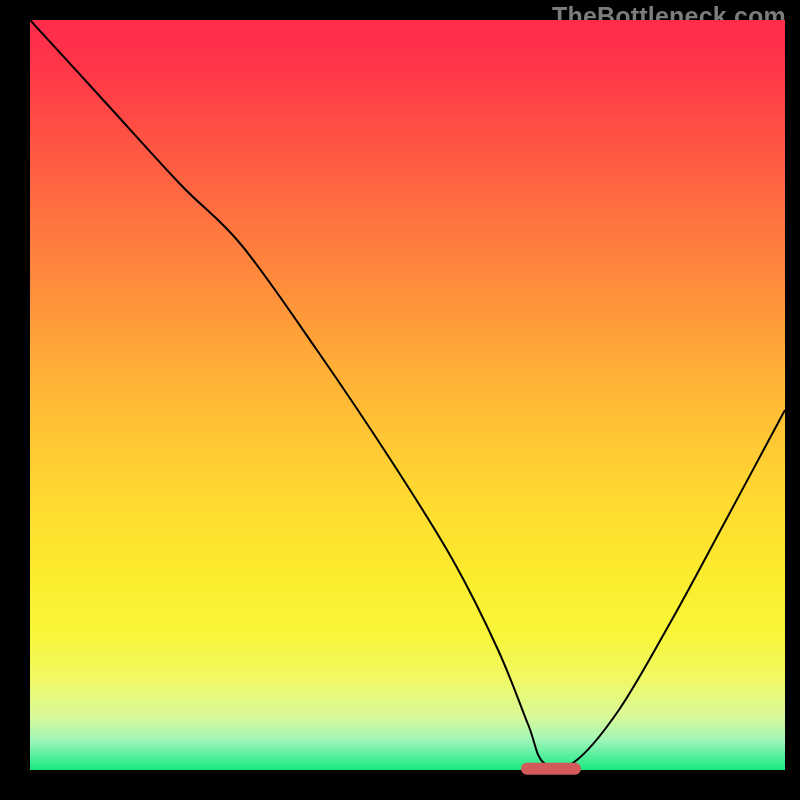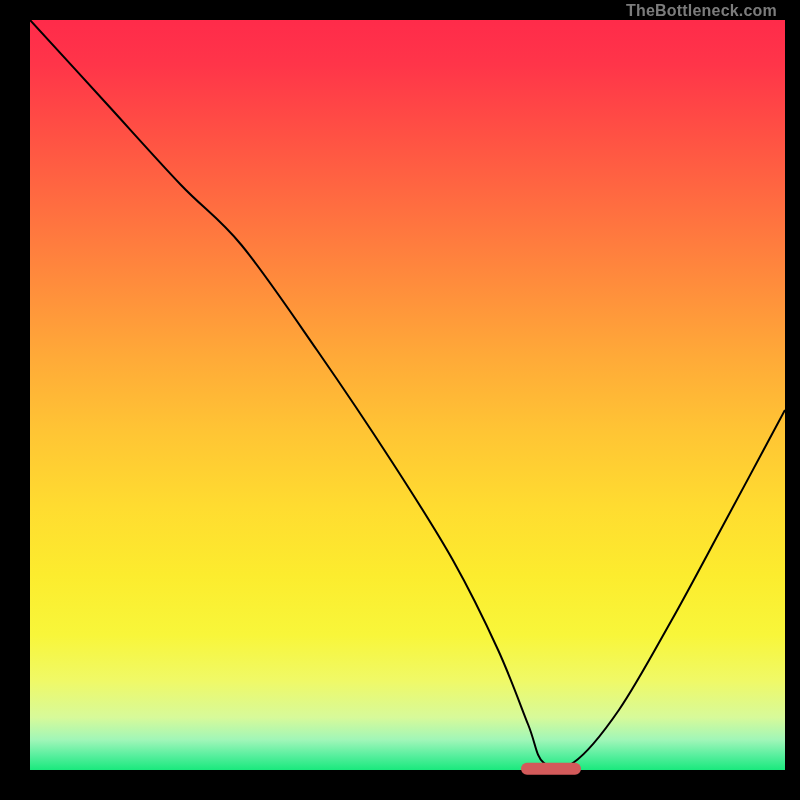--- a/index.html
+++ b/index.html
@@ -56,23 +56,23 @@
     position: absolute;
     height: 12px;
     border-radius: 6px;
     background: #d35a5a;
     bottom: 0;
     transform: translateY(40%);
   }
   .brand {
     position: absolute;
     top: 2px;
-    right: 23px;
+    right: 14px;
     font-family: Arial, Helvetica, sans-serif;
-    font-size: 16px;
+    font-size: 25px;
     font-weight: 600;
     color: #7c7c7c;
     letter-spacing: 0.2px;
   }
 </style>
 </head>
 <body>
 
 <div class="brand">TheBottleneck.com</div>
 

